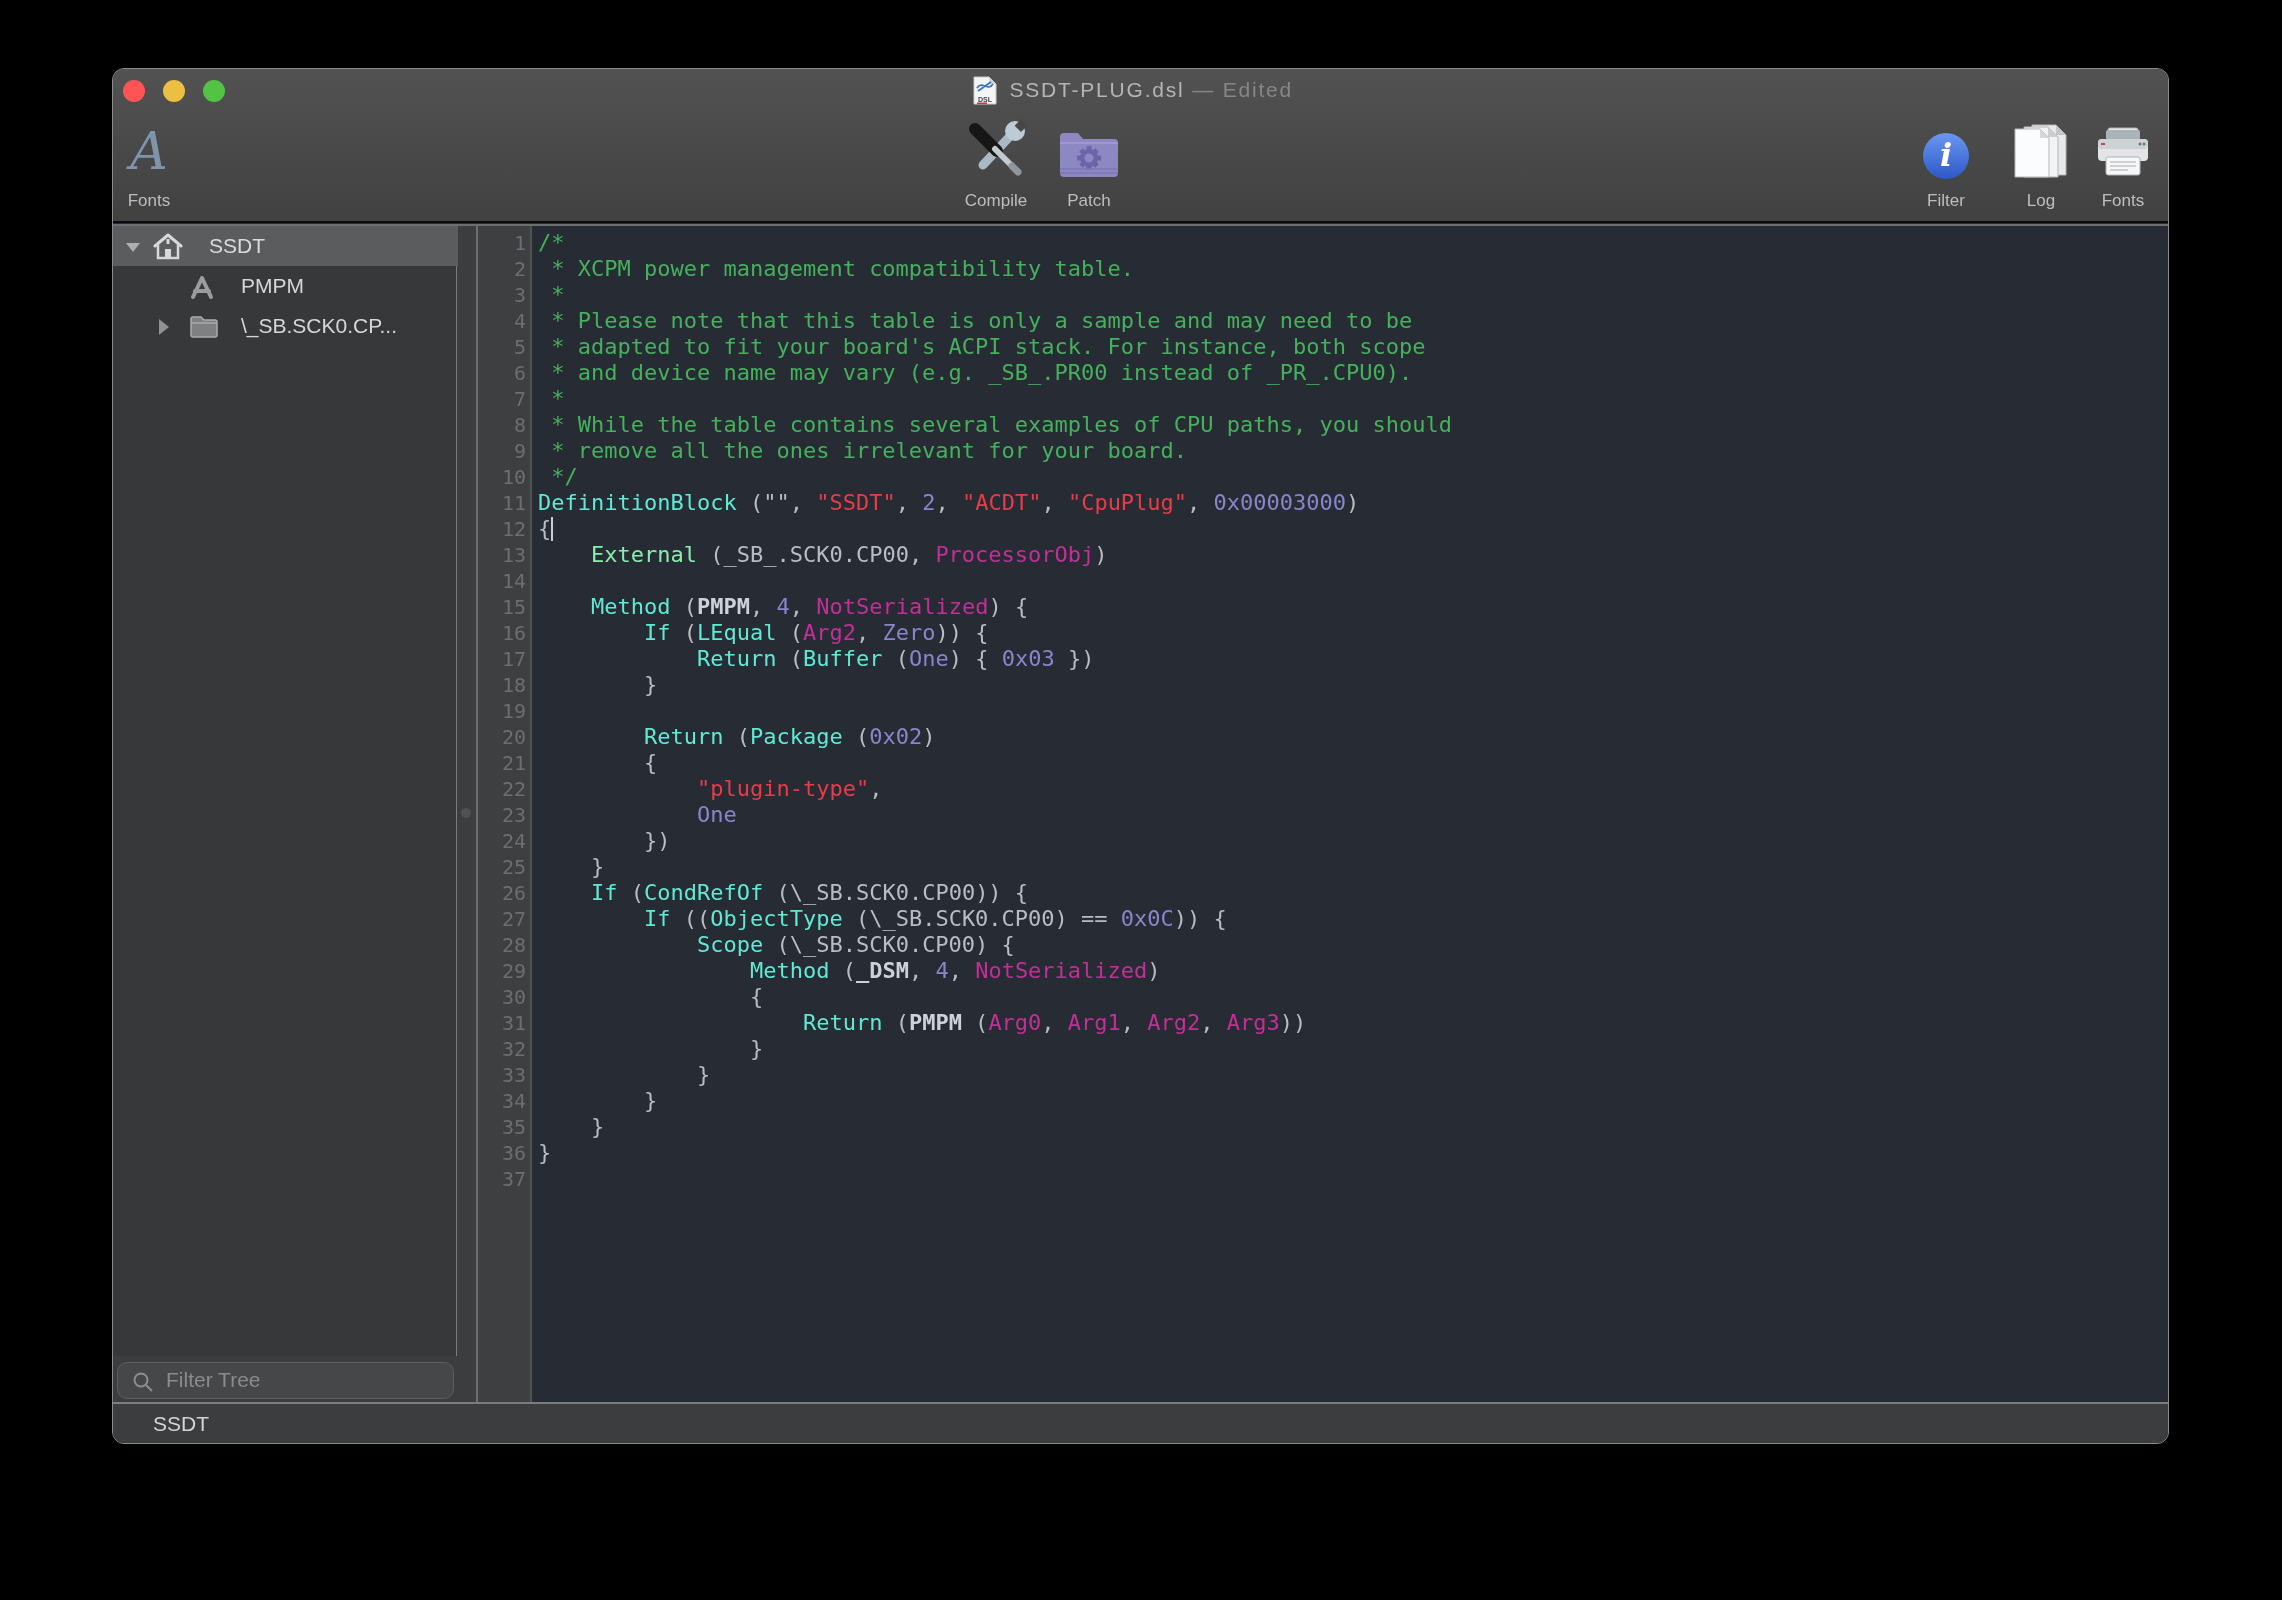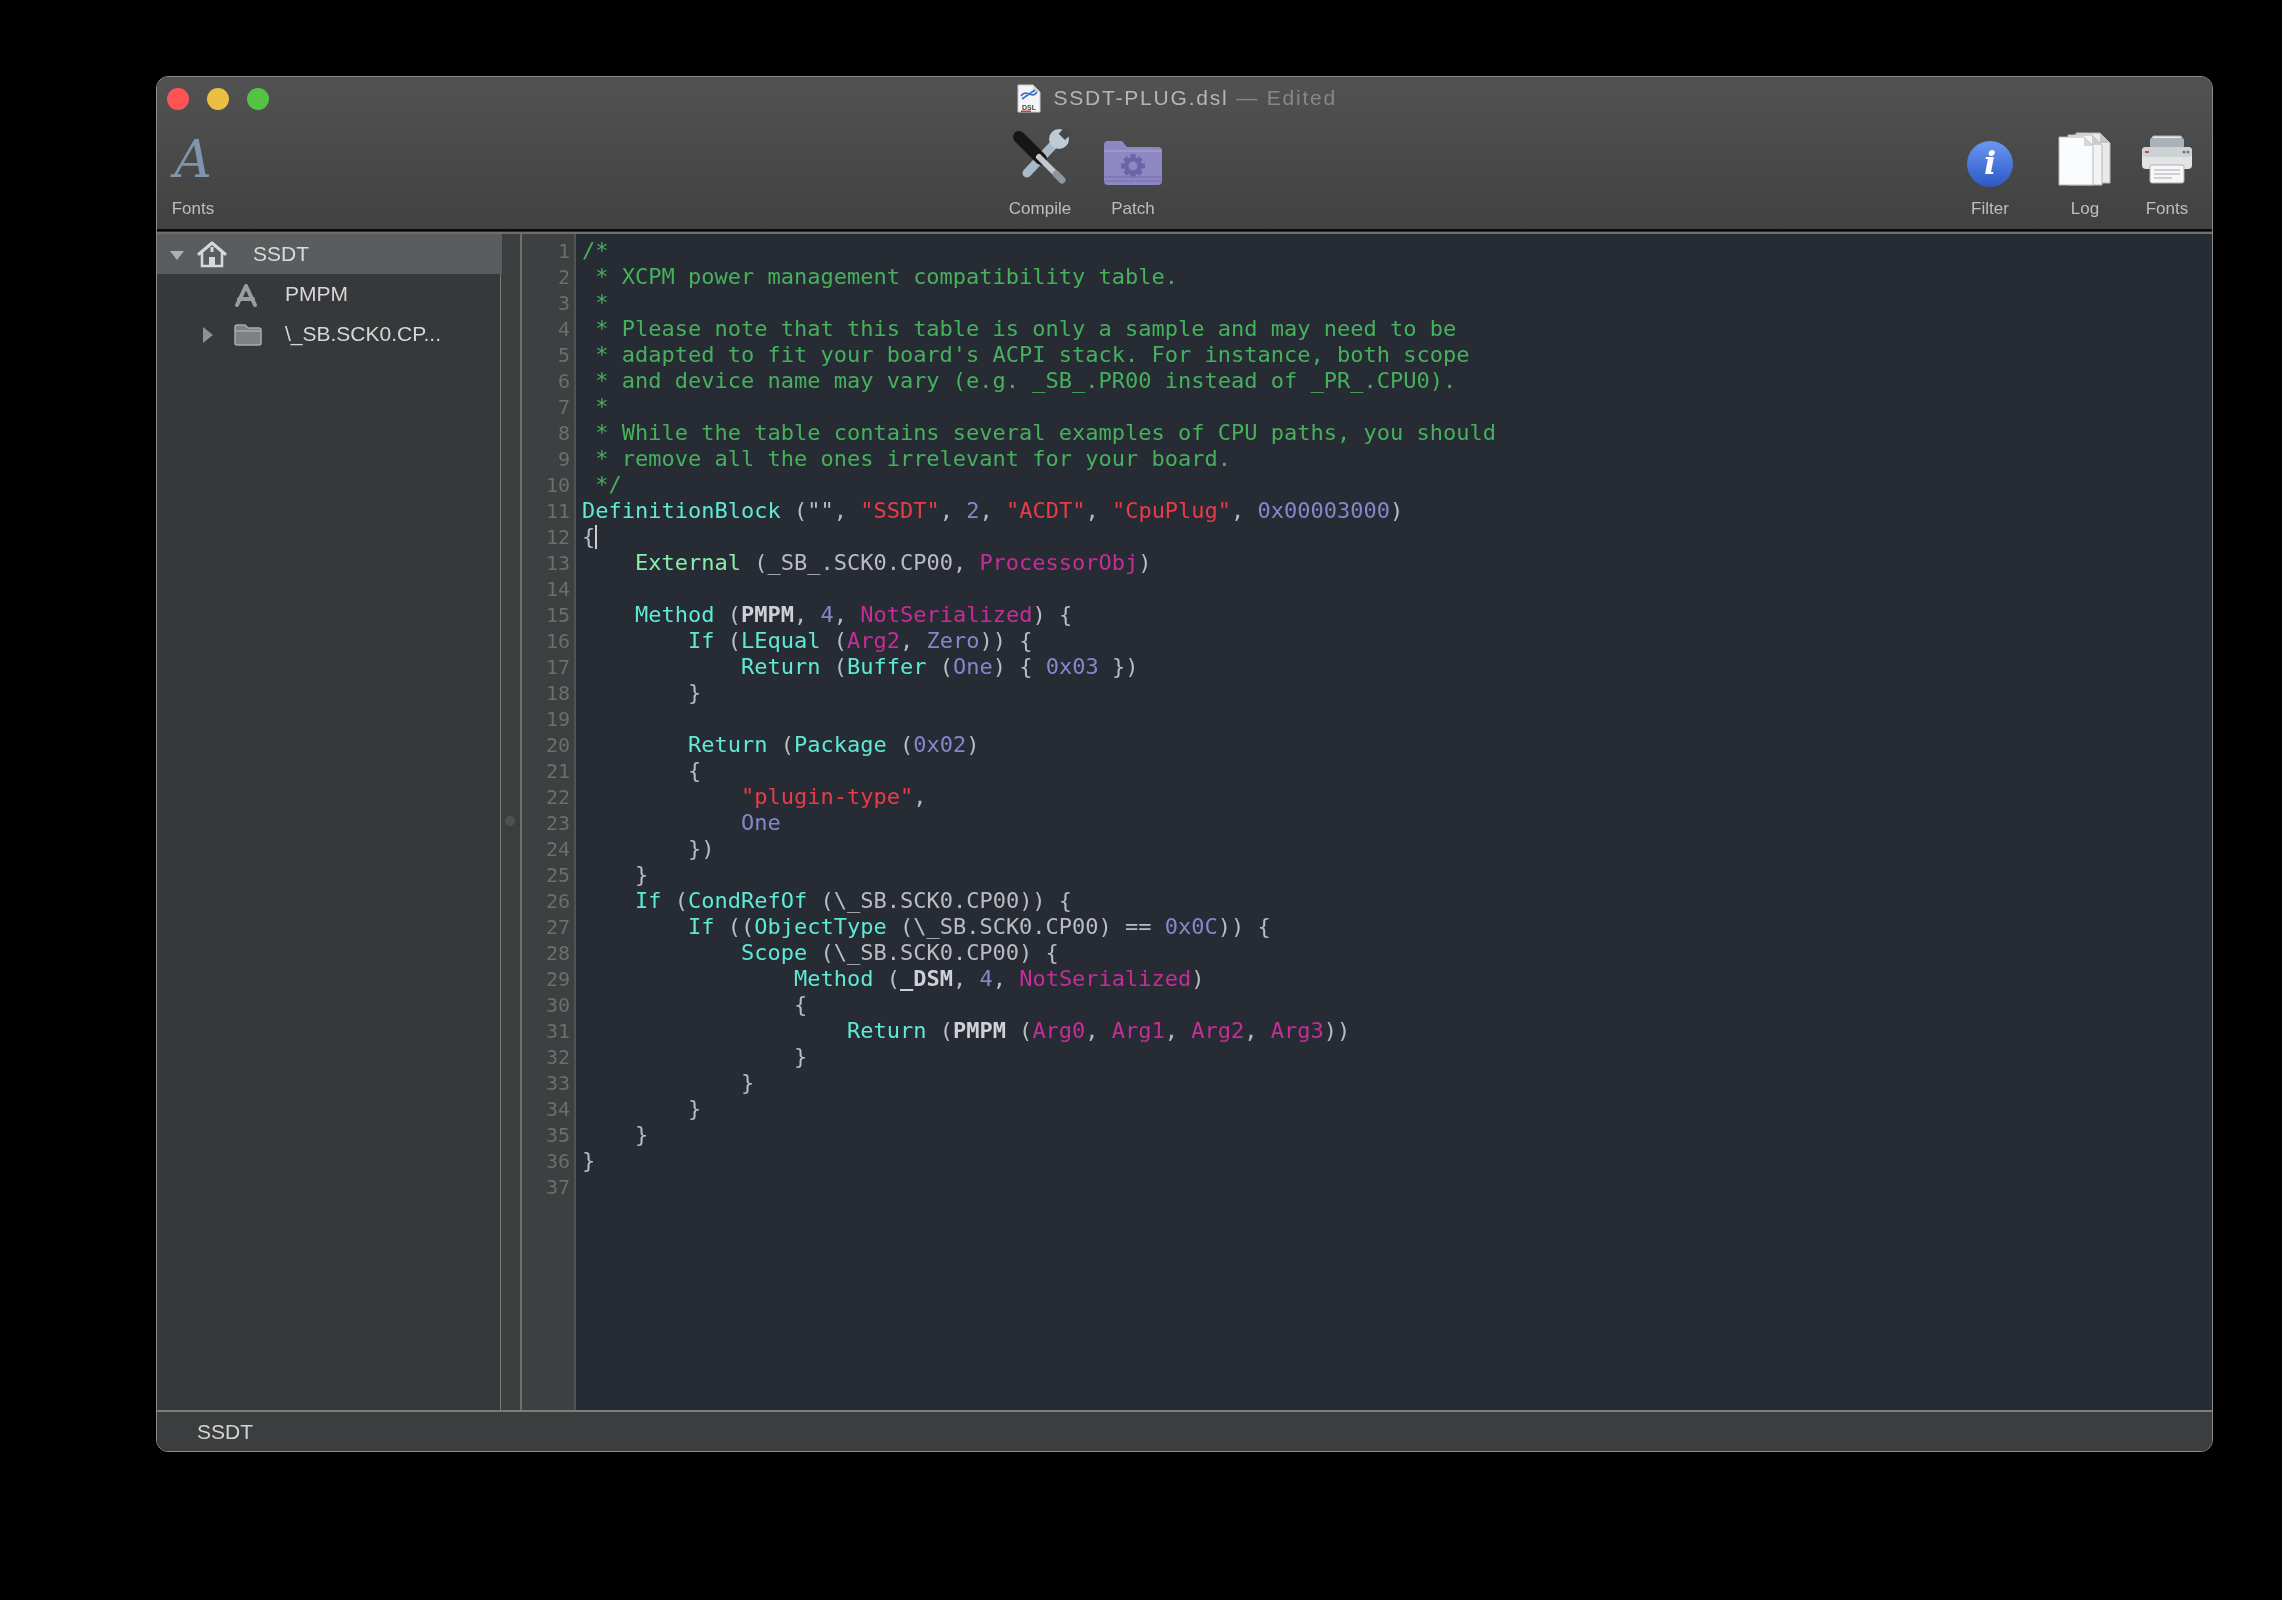--- a/index.html
+++ b/index.html
@@ -1,19 +1,19 @@
 <!DOCTYPE html>
 <html><head>
 <meta charset="utf-8">
 <style>
   * { margin:0; padding:0; box-sizing:border-box; }
   html,body { width:2282px; height:1600px; background:#000; overflow:hidden;
               font-family:"Liberation Sans", sans-serif; }
-  #window { position:absolute; left:112px; top:76px; width:2057px; height:1376px;
-            border:1px solid #8a8b8b; border-radius:12px; background:#272b34; overflow:hidden;margin-left:44px; }
+  #window { position:absolute; left:112px; top:68px; width:2057px; height:1376px;
+            border:1px solid #8a8b8b; border-radius:12px; background:#272b34; overflow:hidden; }
   
   #header { position:absolute; left:0; top:0; width:100%; height:154px;
             background:linear-gradient(#525252,#414141); border-bottom:2px solid #0a0a0a; }
   #topline { position:absolute; left:0; top:155px; width:100%; height:2px; background:#6d6e6e; }
   .tl { position:absolute; top:11px; width:22px; height:22px; border-radius:50%; }
   #tl-close{ left:10px; background:#ff5354; }
   #tl-min  { left:50px; background:#eabf42; }
   #tl-zoom { left:90px; background:#52c342; }
   #title-group { position:absolute; left:860px; top:6px; height:30px; white-space:nowrap; }
   #doc-icon { display:inline-block; vertical-align:top; margin-top:1px; }
@@ -210,20 +210,29 @@
   </div>
   <div class="srow" id="srow-sb">
     <div class="disc-right"></div>
     <svg class="sicon" id="folder-icon" width="30" height="24" viewBox="0 0 30 24">
       <path d="M2 4 q0-2 2-2 h8 l3 3 h11 q2 0 2 2 v13 q0 2 -2 2 h-22 q-2 0 -2-2 z" fill="#7f8082" stroke="#a9aaac" stroke-width="1.5"></path>
       <path d="M2 8 h26" stroke="#a9aaac" stroke-width="1.5"></path>
     </svg>
     <div class="slabel">\_SB.SCK0.CP...</div>
   </div>
 
+  <div id="filter-strip">
+    <div id="filter-box">
+      <svg width="24" height="24" viewBox="0 0 24 24">
+        <circle cx="10" cy="10" r="6.5" stroke="#8d8e90" stroke-width="2" fill="none"></circle>
+        <path d="M15 15 L21 21" stroke="#8d8e90" stroke-width="2"></path>
+      </svg>
+      <div id="filter-placeholder">Filter Tree</div>
+    </div>
+  </div>
 
   <div id="editor-bg"></div>
   <div id="gutter-bg"></div>
   <div id="gutter-sep"></div>
   <div id="linenums"><div>1</div><div>2</div><div>3</div><div>4</div><div>5</div><div>6</div><div>7</div><div>8</div><div>9</div><div>10</div><div>11</div><div>12</div><div>13</div><div>14</div><div>15</div><div>16</div><div>17</div><div>18</div><div>19</div><div>20</div><div>21</div><div>22</div><div>23</div><div>24</div><div>25</div><div>26</div><div>27</div><div>28</div><div>29</div><div>30</div><div>31</div><div>32</div><div>33</div><div>34</div><div>35</div><div>36</div><div>37</div></div>
   <div id="code"><div><span class="tk-c">/*</span></div><div><span class="tk-c"> * XCPM power management compatibility table.</span></div><div><span class="tk-c"> *</span></div><div><span class="tk-c"> * Please note that this table is only a sample and may need to be</span></div><div><span class="tk-c"> * adapted to fit your board's ACPI stack. For instance, both scope</span></div><div><span class="tk-c"> * and device name may vary (e.g. _SB_.PR00 instead of _PR_.CPU0).</span></div><div><span class="tk-c"> *</span></div><div><span class="tk-c"> * While the table contains several examples of CPU paths, you should</span></div><div><span class="tk-c"> * remove all the ones irrelevant for your board.</span></div><div><span class="tk-c"> */</span></div><div><span class="tk-k">DefinitionBlock</span><span class="tk-w"> ("", </span><span class="tk-s">"SSDT"</span><span class="tk-w">, </span><span class="tk-n">2</span><span class="tk-w">, </span><span class="tk-s">"ACDT"</span><span class="tk-w">, </span><span class="tk-s">"CpuPlug"</span><span class="tk-w">, </span><span class="tk-n">0x00003000</span><span class="tk-w">)</span></div><div><span class="tk-w">{</span></div><div><span class="tk-w">    </span><span class="tk-o">External</span><span class="tk-w"> (_SB_.SCK0.CP00, </span><span class="tk-m">ProcessorObj</span><span class="tk-w">)</span></div><div>&nbsp;</div><div><span class="tk-w">    </span><span class="tk-k">Method</span><span class="tk-w"> (</span><span class="tk-b">PMPM</span><span class="tk-w">, </span><span class="tk-n">4</span><span class="tk-w">, </span><span class="tk-m">NotSerialized</span><span class="tk-w">) {</span></div><div><span class="tk-w">        </span><span class="tk-k">If</span><span class="tk-w"> (</span><span class="tk-k">LEqual</span><span class="tk-w"> (</span><span class="tk-m">Arg2</span><span class="tk-w">, </span><span class="tk-n">Zero</span><span class="tk-w">)) {</span></div><div><span class="tk-w">            </span><span class="tk-k">Return</span><span class="tk-w"> (</span><span class="tk-k">Buffer</span><span class="tk-w"> (</span><span class="tk-n">One</span><span class="tk-w">) { </span><span class="tk-n">0x03</span><span class="tk-w"> })</span></div><div><span class="tk-w">        }</span></div><div>&nbsp;</div><div><span class="tk-w">        </span><span class="tk-k">Return</span><span class="tk-w"> (</span><span class="tk-k">Package</span><span class="tk-w"> (</span><span class="tk-n">0x02</span><span class="tk-w">)</span></div><div><span class="tk-w">        {</span></div><div><span class="tk-w">            </span><span class="tk-s">"plugin-type"</span><span class="tk-w">,</span></div><div><span class="tk-w">            </span><span class="tk-n">One</span></div><div><span class="tk-w">        })</span></div><div><span class="tk-w">    }</span></div><div><span class="tk-w">    </span><span class="tk-k">If</span><span class="tk-w"> (</span><span class="tk-k">CondRefOf</span><span class="tk-w"> (\_SB.SCK0.CP00)) {</span></div><div><span class="tk-w">        </span><span class="tk-k">If</span><span class="tk-w"> ((</span><span class="tk-k">ObjectType</span><span class="tk-w"> (\_SB.SCK0.CP00) == </span><span class="tk-n">0x0C</span><span class="tk-w">)) {</span></div><div><span class="tk-w">            </span><span class="tk-k">Scope</span><span class="tk-w"> (\_SB.SCK0.CP00) {</span></div><div><span class="tk-w">                </span><span class="tk-k">Method</span><span class="tk-w"> (</span><span class="tk-b">_DSM</span><span class="tk-w">, </span><span class="tk-n">4</span><span class="tk-w">, </span><span class="tk-m">NotSerialized</span><span class="tk-w">)</span></div><div><span class="tk-w">                {</span></div><div><span class="tk-w">                    </span><span class="tk-k">Return</span><span class="tk-w"> (</span><span class="tk-b">PMPM</span><span class="tk-w"> (</span><span class="tk-m">Arg0</span><span class="tk-w">, </span><span class="tk-m">Arg1</span><span class="tk-w">, </span><span class="tk-m">Arg2</span><span class="tk-w">, </span><span class="tk-m">Arg3</span><span class="tk-w">))</span></div><div><span class="tk-w">                }</span></div><div><span class="tk-w">            }</span></div><div><span class="tk-w">        }</span></div><div><span class="tk-w">    }</span></div><div><span class="tk-w">}</span></div><div>&nbsp;</div></div>
   <div id="caret"></div>
 
   <div id="statusbar">
     <div id="status-text">SSDT</div>

